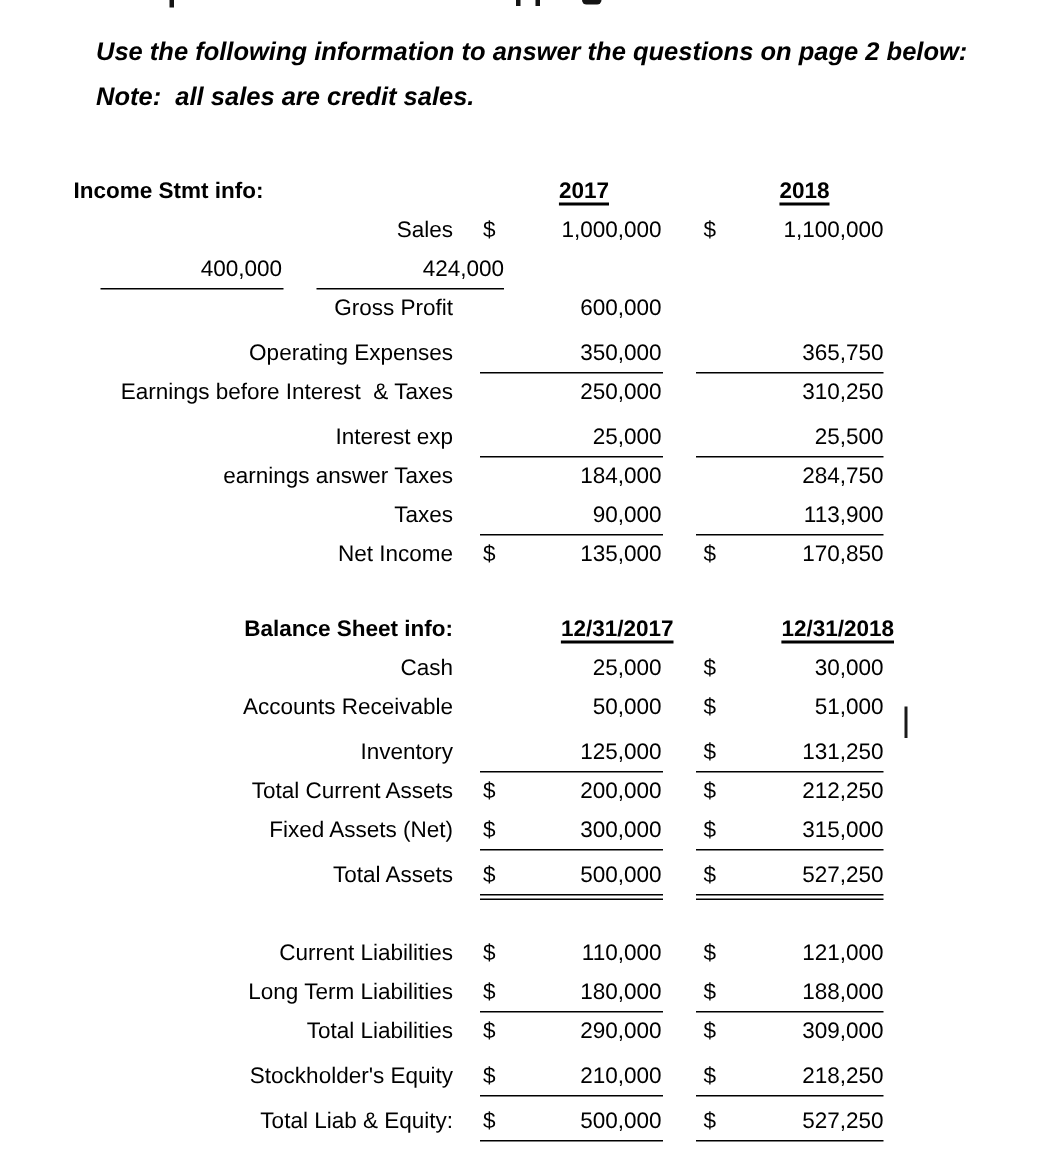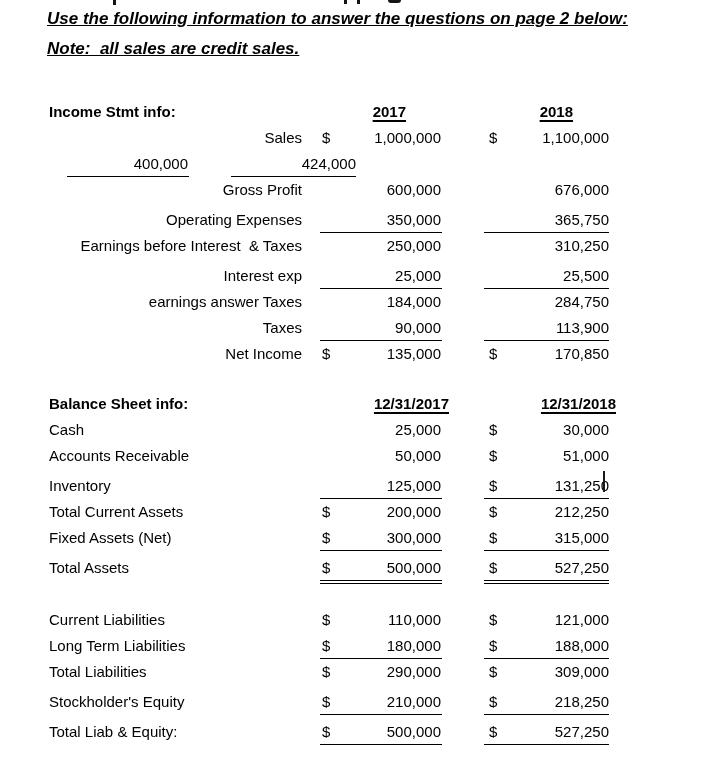--- a/index.html
+++ b/index.html
@@ -11,44 +11,44 @@
     font-family:"Liberation Sans", sans-serif;
     font-size:15px;
     overflow:hidden;
   }
   .frag { position:absolute; background:#141414; top:0; }
   .f1 { left:113px; width:3px; height:5px; }
   .f2 { left:344px; width:3px; height:4px; }
   .f3 { left:357px; width:3px; height:4px; }
   .f4 { left:388px; width:13px; height:3px; border-radius:0 0 5px 5px; }
 
-  .intro { padding-top:4px; margin-left:47px;text-decoration:underline; }
+  .intro { padding-top:20px; margin-left:64px; }
   .intro-line {
     font-weight:bold; font-style:italic;
     font-size:17px; line-height:30px;
     white-space:pre;
   }
 
   .tbl { margin-left:49px; }
   .income { margin-top:35px; }
-  .balance { margin-top:24px; }
+  .balance { margin-top:24px;text-align:right; }
 
   .row { display:flex; height:26px; }
   .c { line-height:26px; white-space:pre; box-sizing:border-box; }
   .lbl { width:253px; }
   .lbl.right { text-align:right; }
   .b { font-weight:bold; }
   .hu { text-decoration:underline; text-underline-offset:3px; text-decoration-thickness:2px; }
 
   .amt {
     width:122px; margin-left:18px;
     display:flex; justify-content:space-between;
     padding-left:2px; padding-right:1px;
   }
-  .amt.a2 { width:125px; margin-left:42px; padding-left:5px; padding-right:0; }
+  .amt.a2 { width:125px; margin-left:22px; padding-left:5px; padding-right:0; }
   .amt.yr { justify-content:flex-end; padding-right:36px;text-align:right; }
   .amt.dt { justify-content:flex-end; padding-right:0; }
   .amt.dt .hdr-txt { margin-right:-7px; }
 
   .u { border-bottom:1.5px solid #000; }
   .uu { position:relative; border-bottom:1.5px solid #000; }
   .uu::after {
     content:""; position:absolute; left:0; right:0; bottom:-4px;
     border-bottom:1.5px solid #000;
   }
@@ -88,21 +88,20 @@
     </div>
 
     <div class="row">
       <div class="c amt u"><span></span><span>400,000</span></div>
       <div class="c amt a2 u"><span></span><span>424,000</span></div>
     </div>
 
     <div class="row">
       <div class="c lbl right">Gross Profit</div>
       <div class="c amt"><span></span><span>600,000</span></div>
-      <div class="c amt a2"><span></span><span>676,000</span></div>
     </div>
 
     <div class="sp4"></div>
 
     <div class="row">
       <div class="c lbl right">Operating Expenses</div>
       <div class="c amt u"><span></span><span>350,000</span></div>
       <div class="c amt a2 u"><span></span><span>365,750</span></div>
     </div>
 

